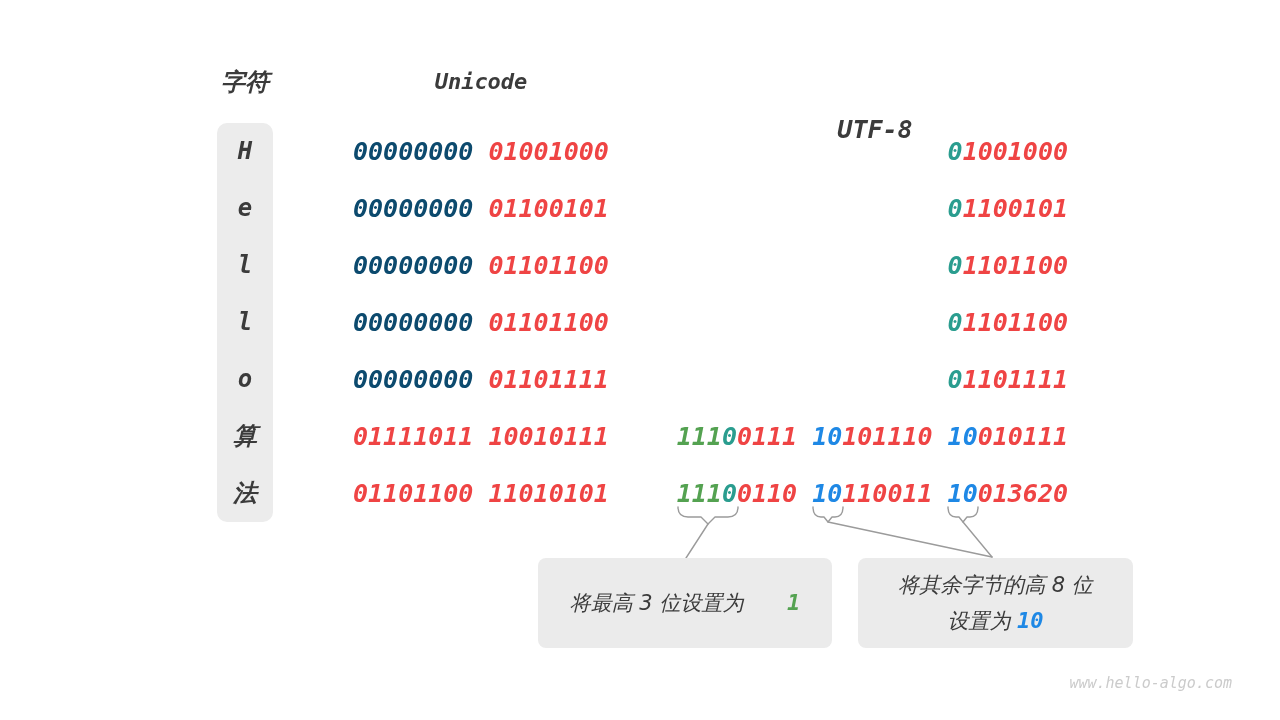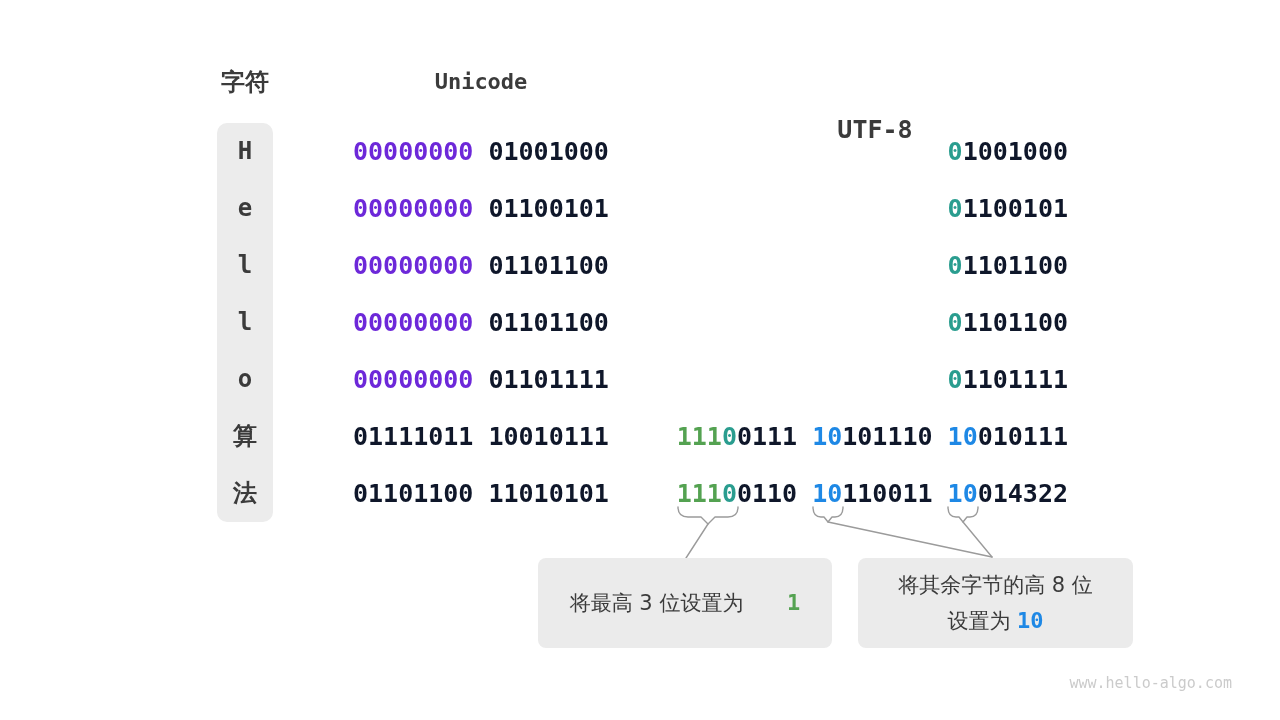--- a/index.html
+++ b/index.html
@@ -3,20 +3,21 @@
 <meta charset="utf-8">
 <style>
   html,body{margin:0;padding:0;background:#ffffff;}
   #canvas{
     position:relative;
     width:1280px;height:720px;
     background:#ffffff;
     overflow:hidden;
     font-family:"DejaVu Sans","Liberation Sans",sans-serif;
     color:#3b3b3b;
+    font-style:italic;
   }
   
   .hdr{
     position:absolute;top:66px;height:32px;line-height:32px;
     font-weight:bold;font-size:24px;color:#3b3b3b;text-align:center;
   }
   #hdr-char{left:217px;width:56px;}
   #hdr-unicode{left:353px;width:256px;font-family:"DejaVu Sans Mono","Liberation Mono",monospace;font-size:22px;}
   #hdr-utf8{left:780px;width:190px;font-family:"DejaVu Sans Mono","Liberation Mono",monospace;font-size:25px;margin-top:48px;}
   
@@ -34,22 +35,22 @@
   }
   .unicode-cell,.utf8-cell{
     position:absolute;white-space:nowrap;
     font-family:"DejaVu Sans Mono","Liberation Mono",monospace;
     font-weight:bold;font-size:25px;
   }
   .unicode-cell{left:353px;}
   .utf8-cell{right:212px;}
   .byte{display:inline-block;}
   .byte + .byte{margin-left:15px;}
-  .c-dark{color:#0f172a;}
-  .c-muted{color:#6d28d9;}
+  .c-dark{color:#ef4444;}
+  .c-muted{color:#0c4a6e;}
   .c-teal{color:#2a9d8f;}
   .c-green{color:#54a251;margin-left:37px;}
   .c-blue{color:#1e88e5;}
   
   .note-box{
     position:absolute;top:558px;height:90px;
     background:#ebebeb;border-radius:8px;
     display:flex;flex-direction:column;justify-content:center;
     text-align:center;font-size:21px;color:#3b3b3b;line-height:36px;
   }
@@ -106,21 +107,21 @@
         <div class="utf8-cell"><span class="byte"><span class="c-teal">0</span><span class="c-dark">1101111</span></span></div>
       </div>
       <div class="row">
         <div class="char-cell">算</div>
         <div class="unicode-cell"><span class="byte c-dark">01111011</span><span class="byte c-dark">10010111</span></div>
         <div class="utf8-cell"><span class="byte"><span class="c-green">111</span><span class="c-teal">0</span><span class="c-dark">0111</span></span><span class="byte"><span class="c-blue">10</span><span class="c-dark">101110</span></span><span class="byte"><span class="c-blue">10</span><span class="c-dark">010111</span></span></div>
       </div>
       <div class="row">
         <div class="char-cell">法</div>
         <div class="unicode-cell"><span class="byte c-dark">01101100</span><span class="byte c-dark">11010101</span></div>
-        <div class="utf8-cell"><span class="byte"><span class="c-green">111</span><span class="c-teal">0</span><span class="c-dark">0110</span></span><span class="byte"><span class="c-blue">10</span><span class="c-dark">110011</span></span><span class="byte"><span class="c-blue">10</span><span class="c-dark">014322</span></span></div>
+        <div class="utf8-cell"><span class="byte"><span class="c-green">111</span><span class="c-teal">0</span><span class="c-dark">0110</span></span><span class="byte"><span class="c-blue">10</span><span class="c-dark">110011</span></span><span class="byte"><span class="c-blue">10</span><span class="c-dark">013620</span></span></div>
       </div>
     </div>
 
   <svg id="connectors" width="1280" height="720" viewBox="0 0 1280 720">
     <g fill="none" stroke="#9b9b9b" stroke-width="1.4" stroke-linecap="round" stroke-linejoin="round">
       <path d="M678,507 Q678,517 688,517 L701,517 L708,524 L715,517 L728,517 Q738,517 738,507"></path>
       <path d="M813,507 Q813,517 821,517 L824,517 L828,522 L832,517 L835,517 Q843,517 843,507"></path>
       <path d="M948,507 Q948,517 956,517 L959,517 L963,522 L967,517 L970,517 Q978,517 978,507"></path>
       <path d="M708,524 L686,558"></path>
       <path d="M828,522 L992,557"></path>

